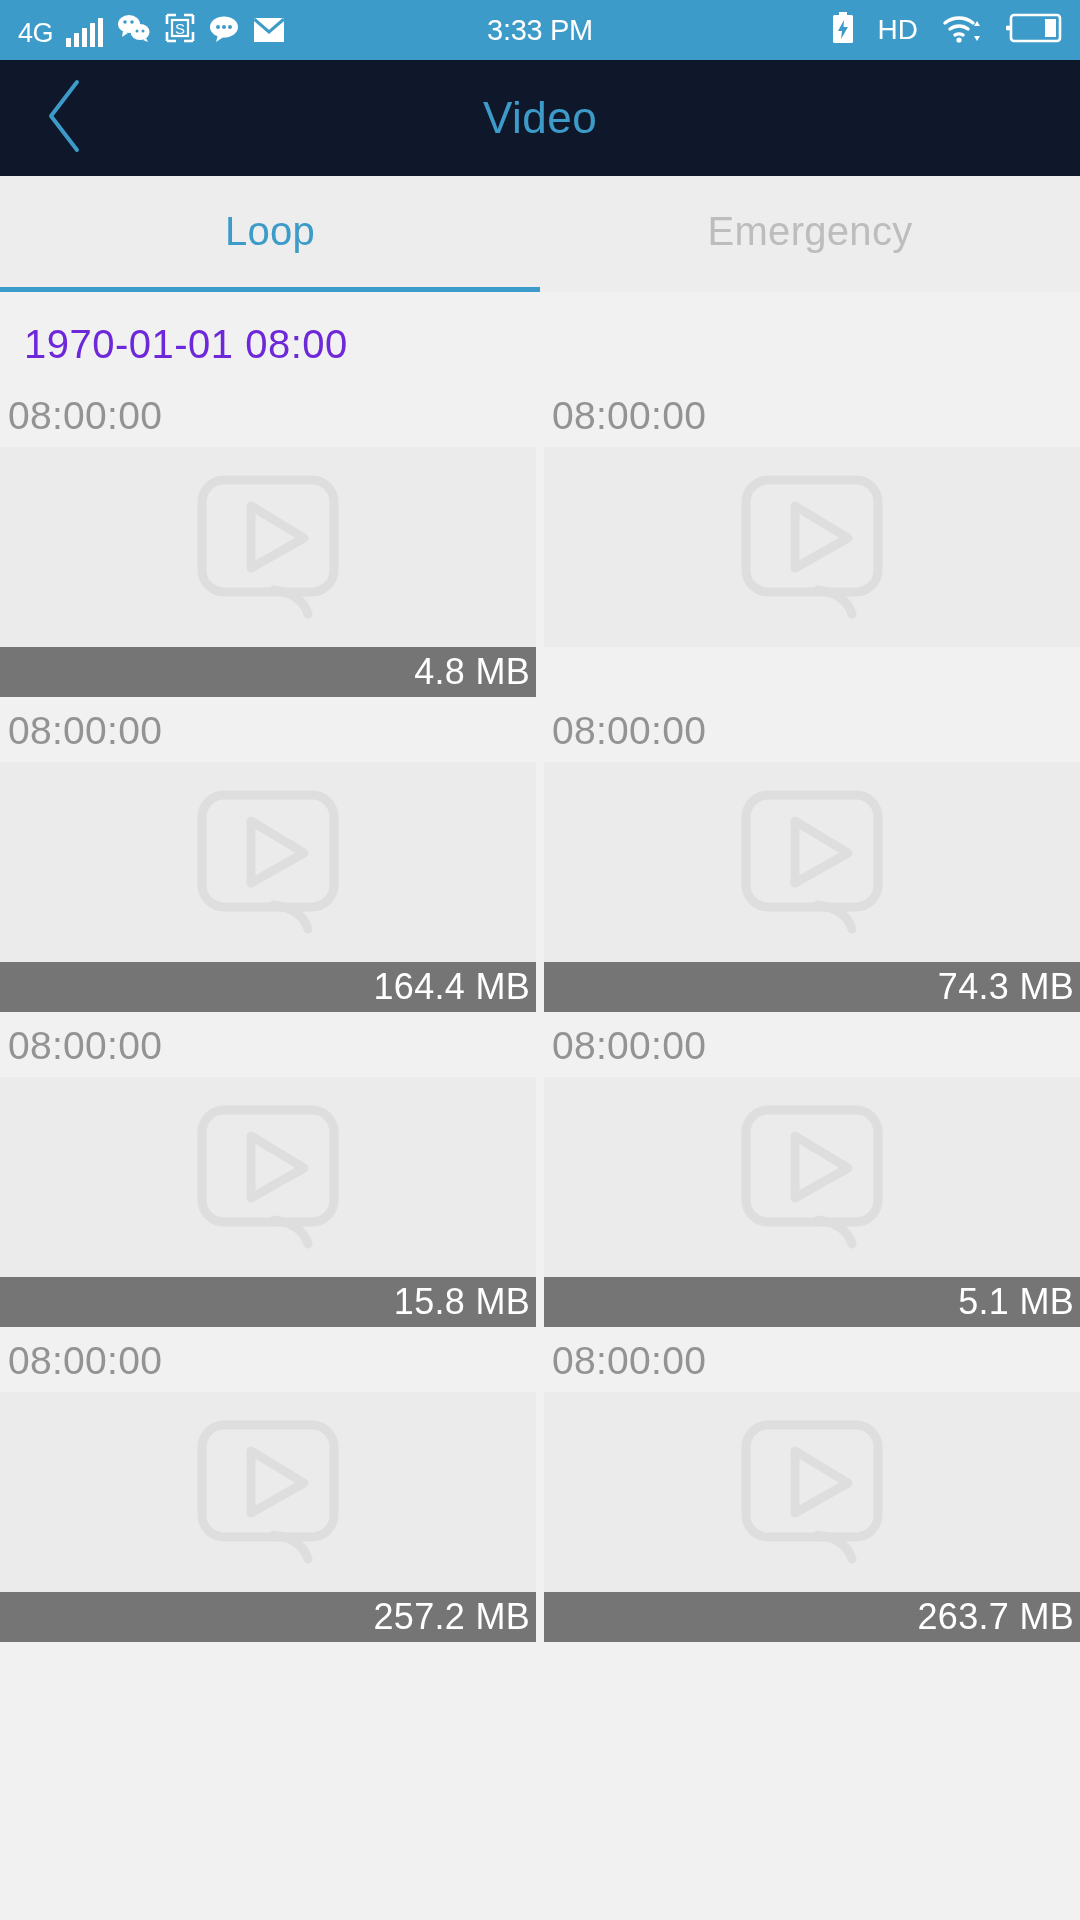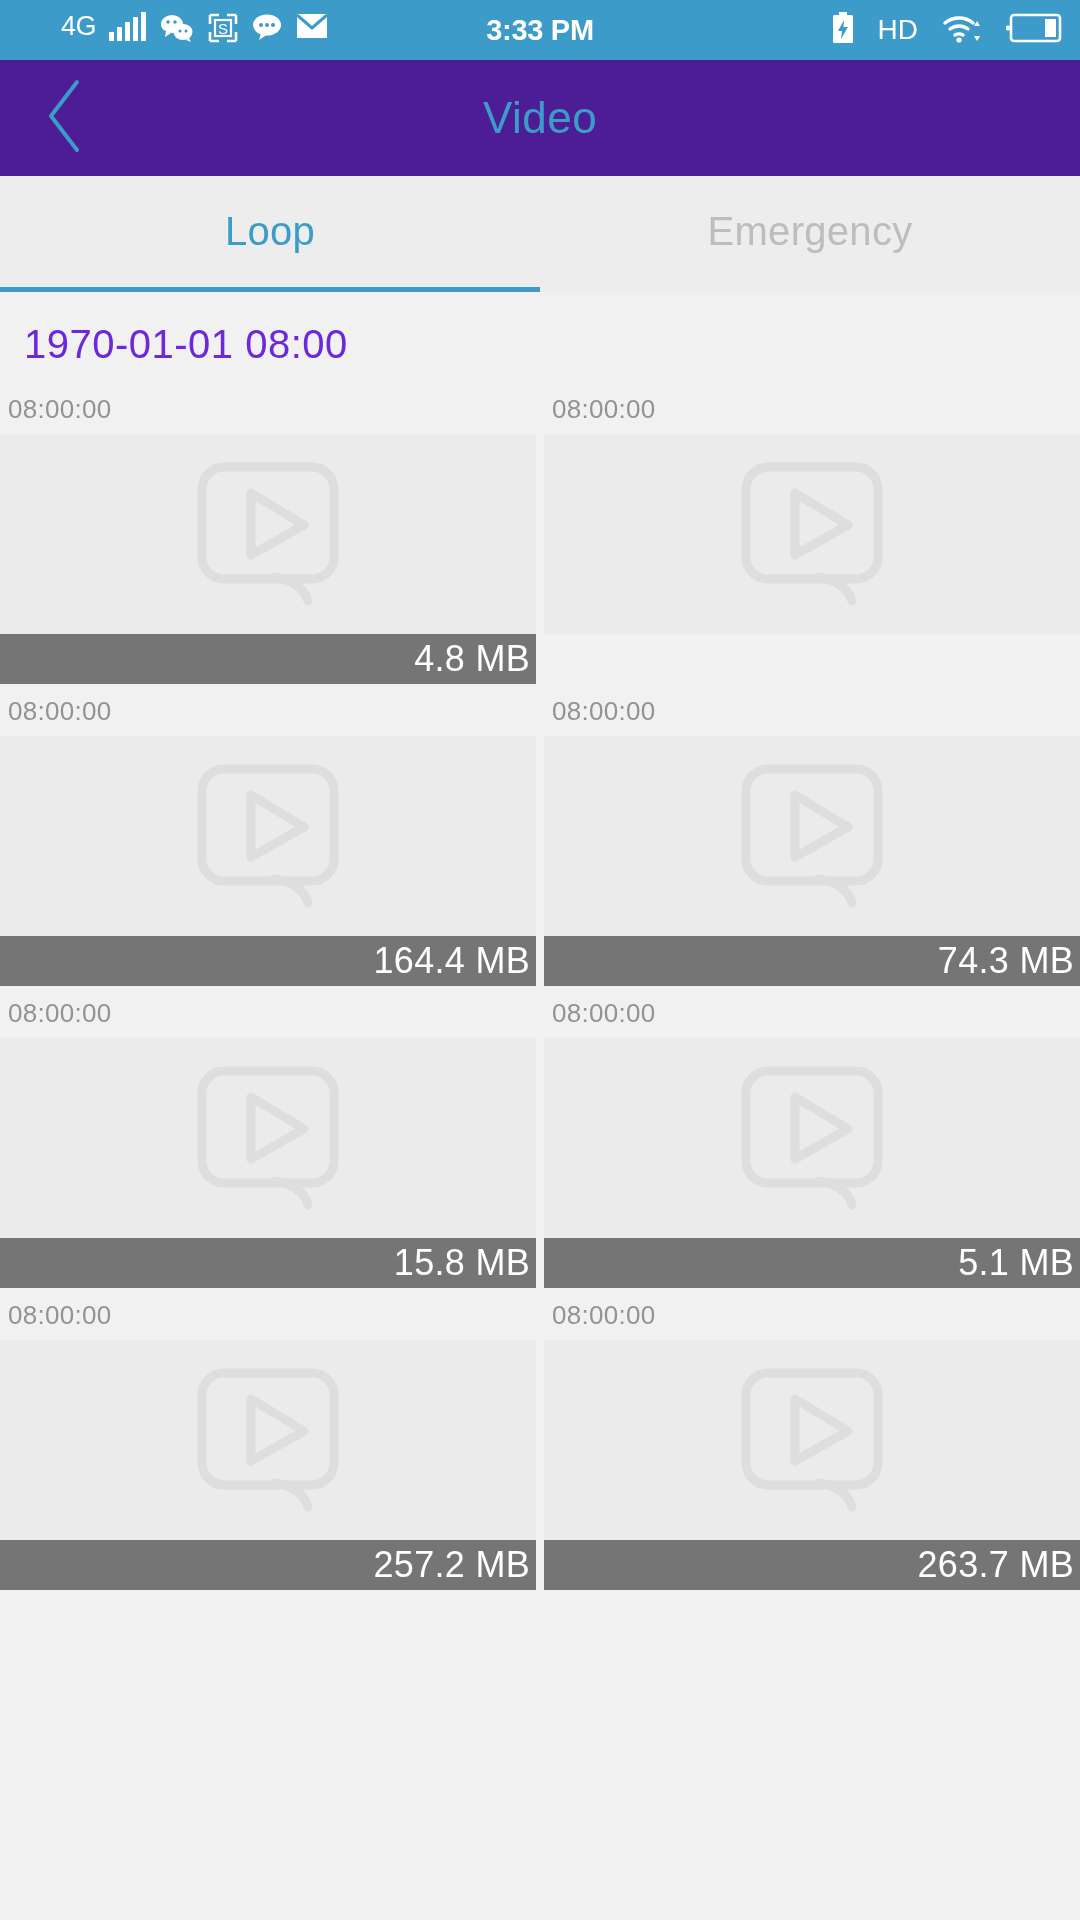--- a/index.html
+++ b/index.html
@@ -11,49 +11,49 @@
   }
 
   
   .status-bar{
     height:60px; width:100%;
     background:#3d9bc9;
     display:flex; align-items:center;
     padding:0 18px;
     position:relative;
   }
-  .sb-left{ display:flex; align-items:flex-start; gap:13px;margin-left:43px; }
+  .sb-left{ display:flex; align-items:flex-end; gap:13px; }
   .sb-right{ display:flex; align-items:center; gap:24px; margin-left:auto; }
   .sb-net{
     color:#fff; font-size:27px; font-weight:500;
     letter-spacing:-0.5px; line-height:1;
   }
   .sig-bars{ display:flex; align-items:flex-end; gap:3px; height:28px; }
   .sig-bars i{ display:block; width:5px; background:#fff; border-radius:.5px; }
   .sig-bars i:nth-child(1){ height:9px; }
   .sig-bars i:nth-child(2){ height:14px; }
   .sig-bars i:nth-child(3){ height:19px; }
   .sig-bars i:nth-child(4){ height:24px; }
   .sig-bars i:nth-child(5){ height:29px; }
   .sb-icon{ display:block; }
   .sb-time{
     position:absolute; left:0; right:0; top:0; bottom:0;
     display:flex; align-items:center; justify-content:center;
-    color:#fff; font-size:29px; font-weight:700;
+    color:#fff; font-size:29px; font-weight:400;
     letter-spacing:-0.3px; pointer-events:none;
   }
   .sb-hd{
     color:#fff; font-size:28px; font-weight:400; line-height:1;
     letter-spacing:0px;
   }
 
   
   .header{
     height:116px; width:100%;
-    background:#4c1d95;
+    background:#0f172a;
     display:flex; align-items:center;
     position:relative;
   }
   .back-btn{
     width:130px; height:116px;
     display:flex; align-items:center; justify-content:center;
   }
   .header-title{
     position:absolute; left:0; right:0;
     text-align:center;
@@ -97,21 +97,21 @@
     line-height:1;
   }
   .grid{
     display:grid;
     grid-template-columns:1fr 1fr;
     column-gap:8px;
     row-gap:0;
   }
   .cell{ display:flex; flex-direction:column; }
   .cell-time{
-    font-size:26px; color:#939393;
+    font-size:39px; color:#939393;
     padding:14px 0 12px 8px;
     line-height:1;
     letter-spacing:0.3px;
   }
   .thumb{
     position:relative;
     width:100%;
     height:200px;
     background:#ebebeb;
     display:flex; align-items:center; justify-content:center;

